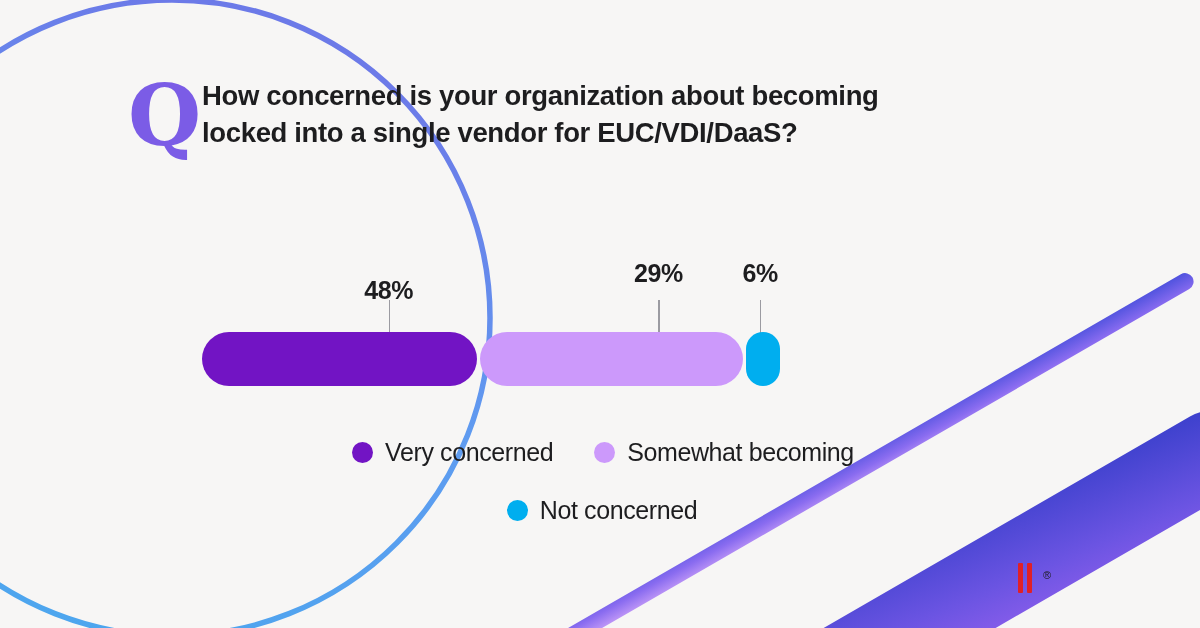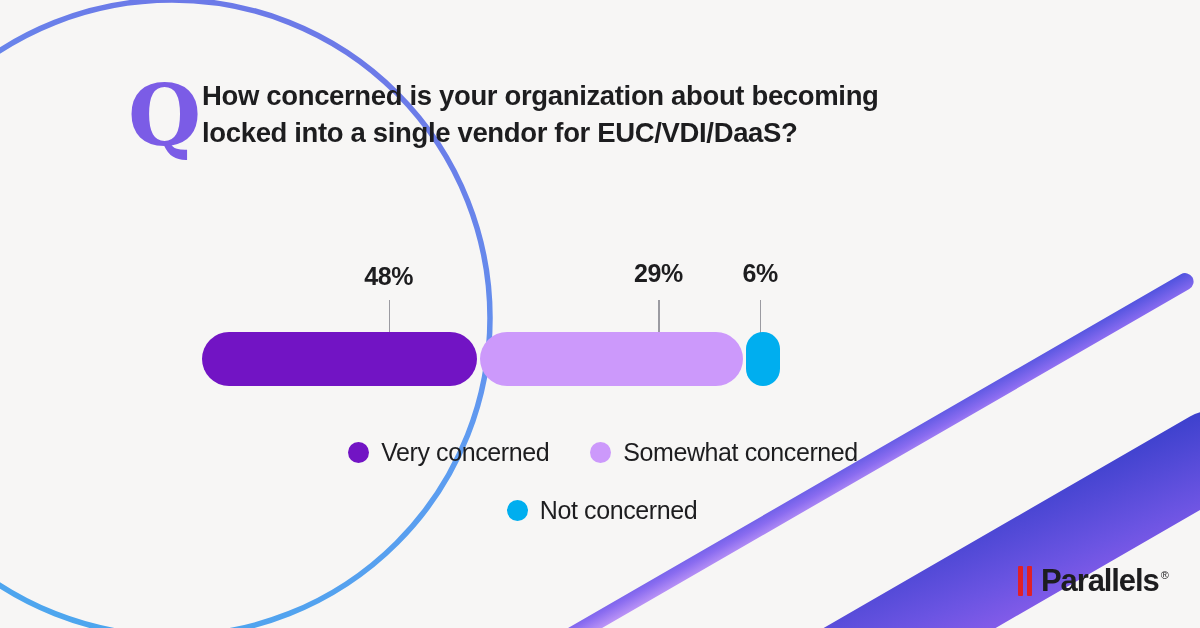--- a/index.html
+++ b/index.html
@@ -195,21 +195,21 @@
     </g>
   </svg>
 
   <div class="header">
     <div class="q-mark">Q</div>
     <div class="question">How concerned is your organization about becoming
 locked into a single vendor for EUC/VDI/DaaS?</div>
   </div>
 
   <div id="callouts">
-      <div class="pct-label" style="left: 388.701px; top: 262px;">48%</div>
+      <div class="pct-label" style="left: 388.701px; top: 276px;">48%</div>
       <div class="leader" style="left: 388.701px; top: 300px; height: 44px;"></div>
       <div class="pct-label" style="left: 658.482px; top: 259px;">29%</div>
       <div class="leader" style="left: 658.482px; top: 300px; height: 44px;"></div>
       <div class="pct-label" style="left: 760.094px; top: 259px;">6%</div>
       <div class="leader" style="left: 760.094px; top: 300px; height: 44px;"></div>
     </div>
 
   <div class="bar-track" id="bar-track">
       <div class="seg" style="left: 0px; width: 274.56px; background: rgb(114, 20, 196);"></div>
       <div class="seg" style="left: 277.56px; width: 263.12px; background: rgb(204, 153, 251);"></div>
@@ -217,33 +217,32 @@
     </div>
 
   <div class="legend">
     <div class="legend-row row1">
       <div class="legend-item">
         <span class="legend-dot" id="dot0" style="background: rgb(114, 20, 196);"></span>
         <span class="legend-text">Very concerned</span>
       </div>
       <div class="legend-item">
         <span class="legend-dot" id="dot1" style="background: rgb(204, 153, 251);"></span>
-        <span class="legend-text">Somewhat concerned</span>
+        <span class="legend-text">Somewhat becoming</span>
       </div>
     </div>
     <div class="legend-row row2">
       <div class="legend-item">
         <span class="legend-dot" id="dot2" style="background: rgb(0, 174, 239);"></span>
         <span class="legend-text">Not concerned</span>
       </div>
     </div>
   </div>
 
   <div class="logo">
     <div class="logo-bars">
       <span class="logo-bar"></span>
         <span class="logo-bar"></span>
     </div>
-    <span class="logo-word">Parallels</span>
     <span class="logo-reg">®</span>
   </div>
 
 </div>
 
 </body></html>

